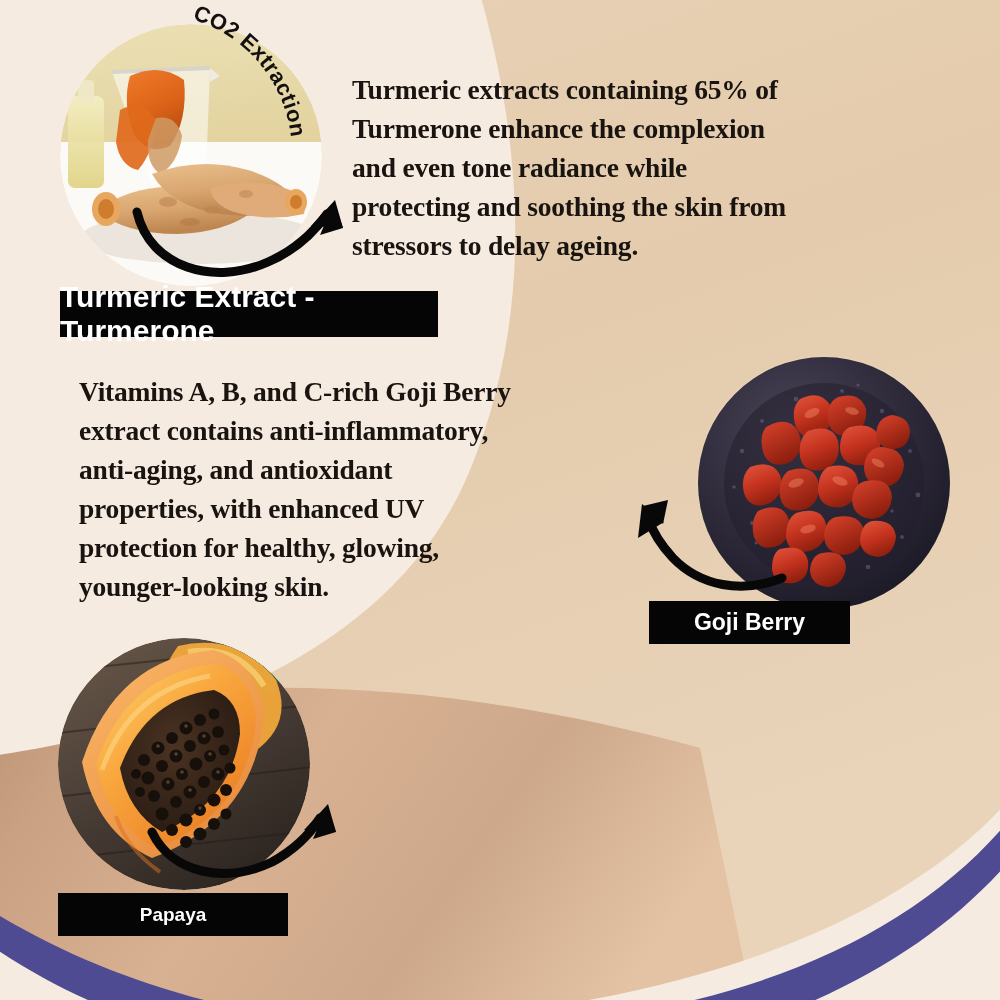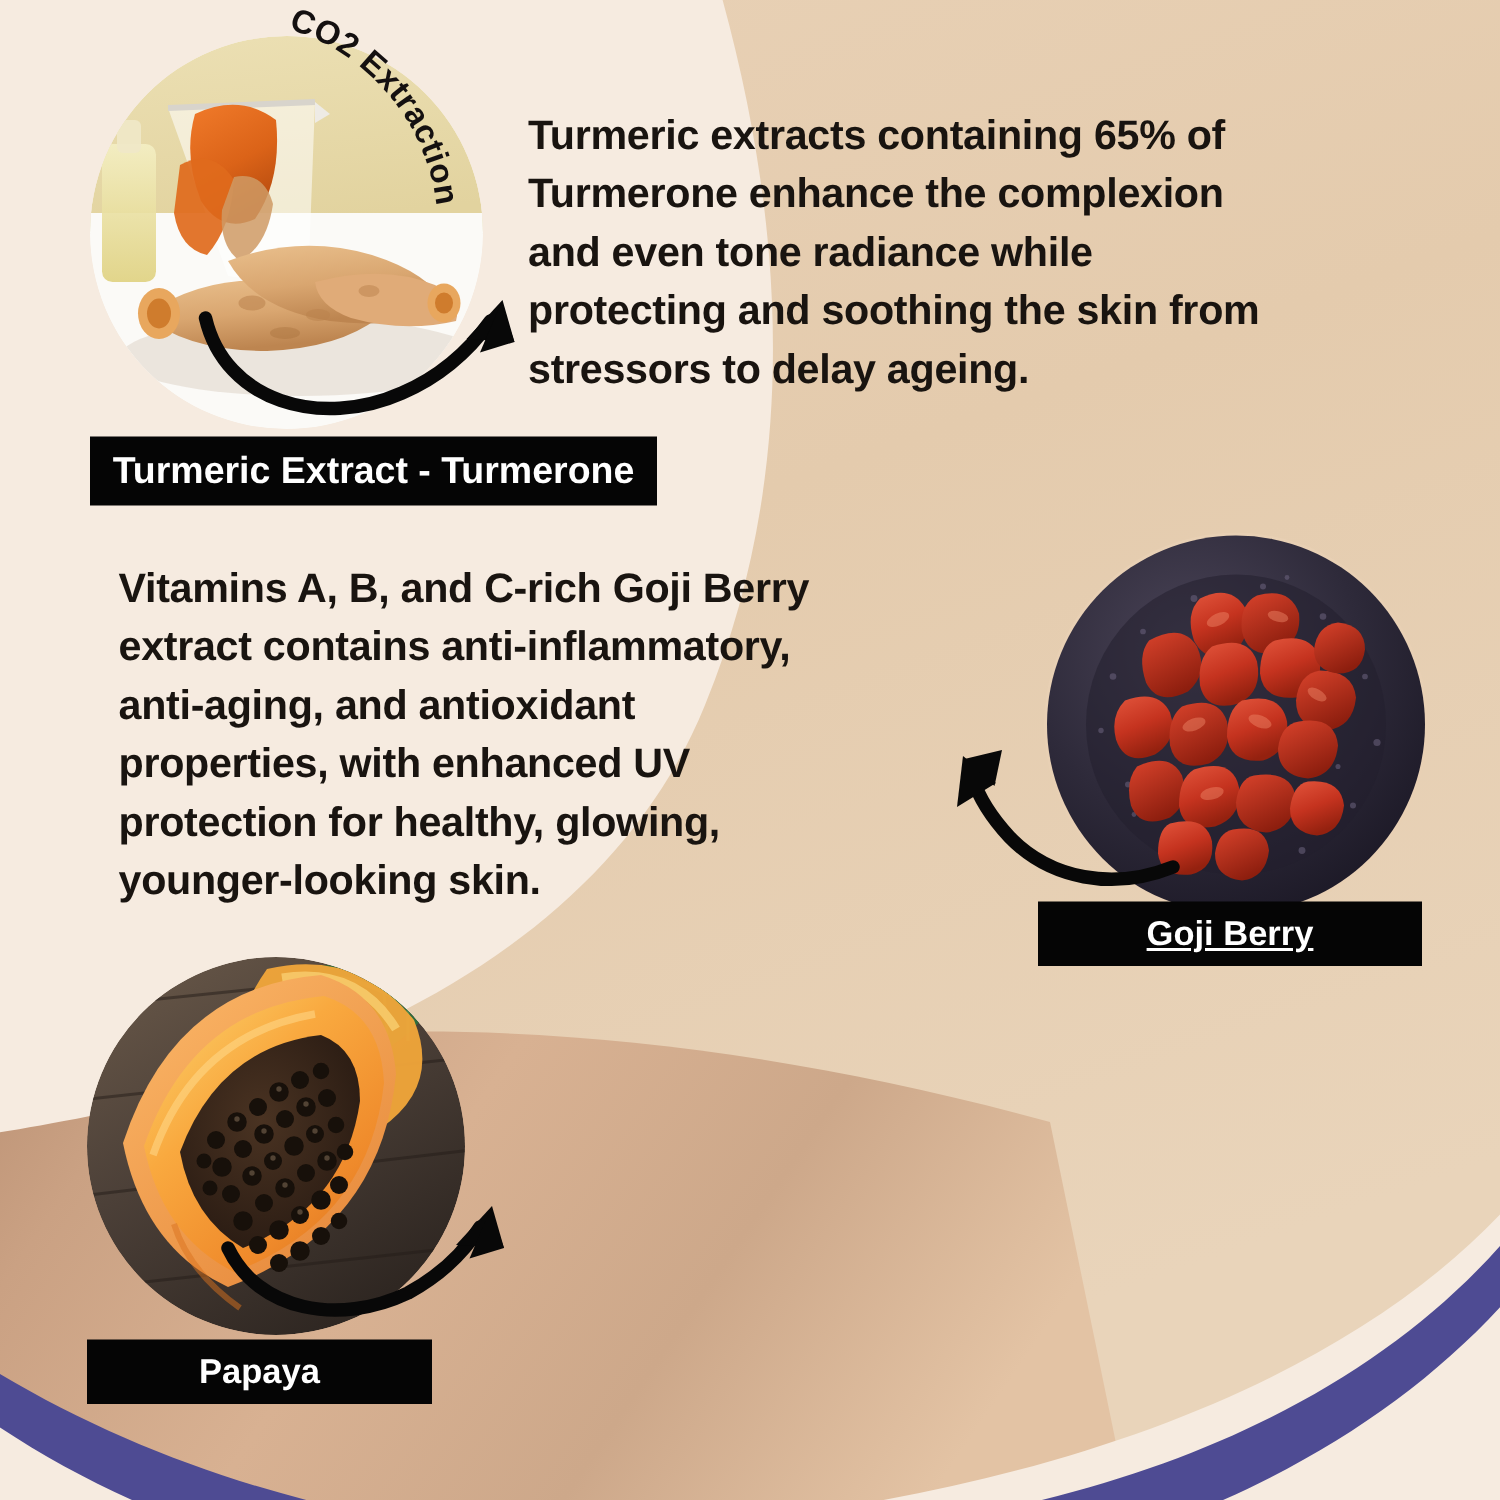--- a/index.html
+++ b/index.html
@@ -22,21 +22,21 @@
     inset: 0;
     width: 1000px;
     height: 1000px;
   }
   svg.layer { display: block; }
 
   
   .copy {
     position: absolute;
     color: #191410;
-    font-family: Liberation Sans, sans-serif;
+    font-family: Liberation Serif, serif;
     font-weight: 700;
     letter-spacing: -0.2px;
     white-space: pre-line;
   }
   #copy-turmeric {
     left: 352px;
     top: 70px;
     width: 580px;
     font-size: 27.5px;
     line-height: 39px;
@@ -68,36 +68,35 @@
     align-items: center;
     justify-content: center;
     letter-spacing: 0px;
     box-sizing: border-box;
   }
   #chip-turmeric {
     left: 60px;
     top: 291px;
     width: 378px;
     height: 46px;
-    font-size: 25px;
+    font-size: 30px;
   }
   #chip-goji {
-    left: 692px;
+    left: 649px;
     top: 601px;
-    width: 256px;
+    width: 201px;
     height: 43px;
     font-size: 23px;
-    text-decoration: underline;
   }
   #chip-papaya {
     left: 58px;
     top: 893px;
     width: 230px;
     height: 43px;
-    font-size: 23px;
+    font-size: 19px;
     text-align: center;
   }
 
   
   .photo {
     position: absolute;
     border-radius: 50%;
     overflow: hidden;
   }
   #photo-turmeric {

